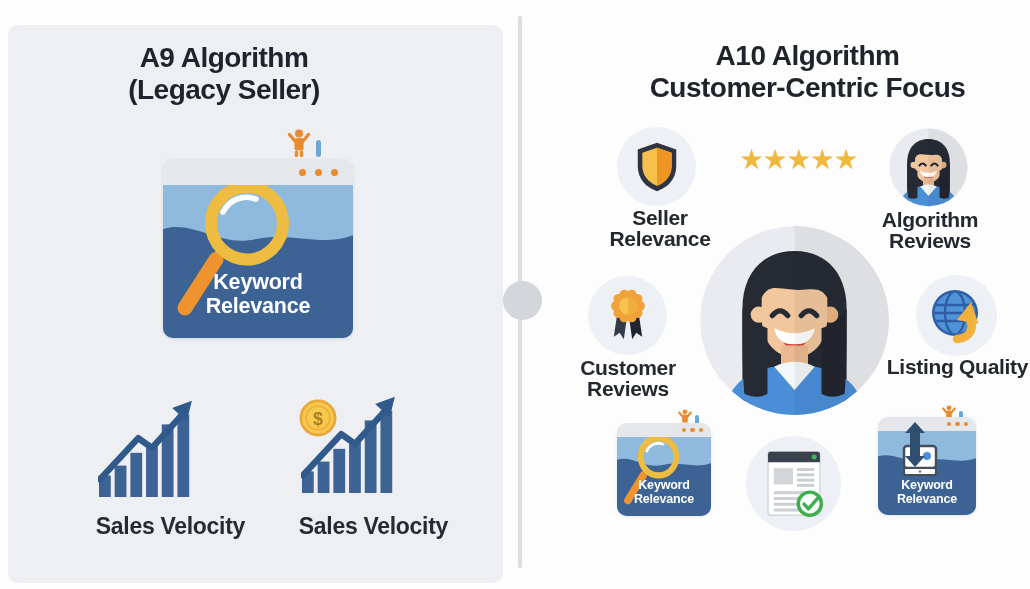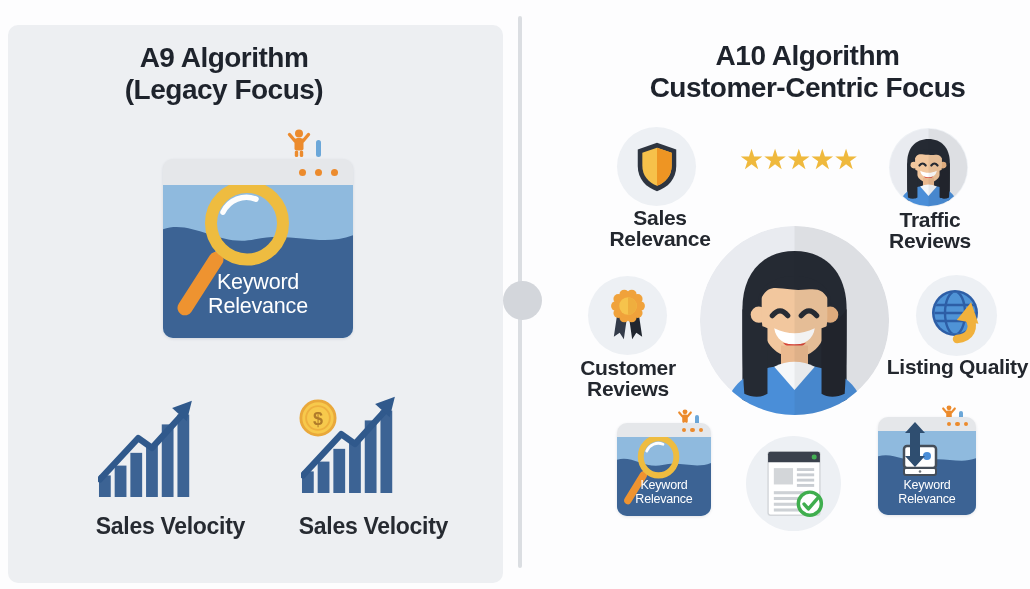--- a/index.html
+++ b/index.html
@@ -14,21 +14,21 @@
   
   .fcircle{position:absolute;border-radius:50%;background:#edf0f4;display:flex;align-items:center;justify-content:center;}
   .flabel{position:absolute;text-align:center;font-weight:700;color:#23272e;font-size:21px;line-height:20.5px;letter-spacing:-0.3px;}
   .stars{position:absolute;text-align:center;color:#efb93d;font-size:28px;letter-spacing:-1.5px;
          font-family:"DejaVu Sans",sans-serif;}
   
   .kcard{position:absolute;border-radius:10px;overflow:hidden;background:#e5e7ea;box-shadow:0 1px 3px rgba(40,50,70,.12);}
   .kcard-header{display:flex;align-items:center;justify-content:flex-end;}
   .kdot{border-radius:50%;background:#ec8b2d;flex:none;}
   .kcard-body{display:block;}
-  .kcard-label{position:absolute;left:0;right:0;text-align:center;color:#ffffff;font-weight:400;letter-spacing:-0.2px;}
+  .kcard-label{position:absolute;left:0;right:0;text-align:center;color:#ffffff;font-weight:700;letter-spacing:-0.2px;}
   .kcard-lg .kcard-header{height:26px;padding-right:15px;gap:9px;}
   .kcard-lg .kdot{width:7px;height:7px;}
   .kcard-lg .kcard-label{top:112px;font-size:21.5px;line-height:23.5px;}
   .kcard-sm .kcard-header{height:14px;padding-right:8px;gap:4px;}
   .kcard-sm .kdot{width:4.5px;height:4.5px;}
   .kcard-sm .kcard-label{font-size:12.5px;line-height:14px;}
   .sync-icon{position:absolute;left:16px;top:5px;}
   
   .cheer{position:absolute;}
   .tick{position:absolute;background:#6ba7d9;border-radius:3px;}
@@ -93,21 +93,21 @@
     </symbol>
   </defs>
 </svg>
 
 <div class="canvas">
 
   <div class="left-panel"></div>
 
   <div class="title" style="left:8px;top:42px;width:432px;">
     <div>A9 Algorithm</div>
-    <div>(Legacy Focus)</div>
+    <div>(Legacy Seller)</div>
   </div>
 
   <svg class="cheer" style="left:286px;top:129px;" width="26" height="29" viewBox="0 0 26 29">
       <use href="#sym-cheer"></use>
     </svg>
   <div class="tick" style="left:316px;top:140px;width:5px;height:17px;"></div>
 
   <div class="kcard kcard-lg" style="left:163px;top:159px;width:190px;height:179px;">
     <div class="kcard-header">
       <span class="kdot"></span>
@@ -148,33 +148,33 @@
   </div>
 
   <div class="fcircle" style="left:617px;top:127px;width:79px;height:79px;">
     <svg width="44" height="52" viewBox="0 0 48 56">
       <path d="M24 1.5 L45 9 V27 C45 41.5 35.5 50.5 24 54.5 C12.5 50.5 3 41.5 3 27 V9 Z" fill="#2e3540"></path>
       <path d="M24 7 L40 12.5 V26.5 C40 37.5 33 44.8 24 48.5 C15 44.8 8 37.5 8 26.5 V12.5 Z" fill="#f6c14a"></path>
       <path d="M24 7 L40 12.5 V26.5 C40 37.5 33 44.8 24 48.5 Z" fill="#ee9523"></path>
     </svg>
   </div>
   <div class="flabel" style="left:595px;top:208px;width:130px;">
-    <div>Sales</div>
+    <div>Seller</div>
     <div>Relevance</div>
   </div>
 
   <div class="stars" style="left:736px;top:143px;width:124px;">★★★★★</div>
 
   <div class="fcircle" style="left:889px;top:128px;width:79px;height:79px;">
     <svg width="79" height="79" viewBox="0 0 100 100">
         <use href="#sym-avatar"></use>
       </svg>
   </div>
   <div class="flabel" style="left:865px;top:210px;width:130px;">
-    <div>Traffic</div>
+    <div>Algorithm</div>
     <div>Reviews</div>
   </div>
 
   <div class="fcircle" style="left:588px;top:276px;width:79px;height:79px;">
     <svg width="50" height="62" viewBox="0 0 60 72">
       <polygon points="17,34 29,36 25,64 20,56 13,61" fill="#333b49"></polygon>
       <polygon points="31,36 43,34 47,61 40,56 35,64" fill="#20262f"></polygon>
       <g fill="#f0a23b">
         <circle cx="44.5" cy="24" r="5.8"></circle>
           <circle cx="41.7" cy="32.5" r="5.8"></circle>

